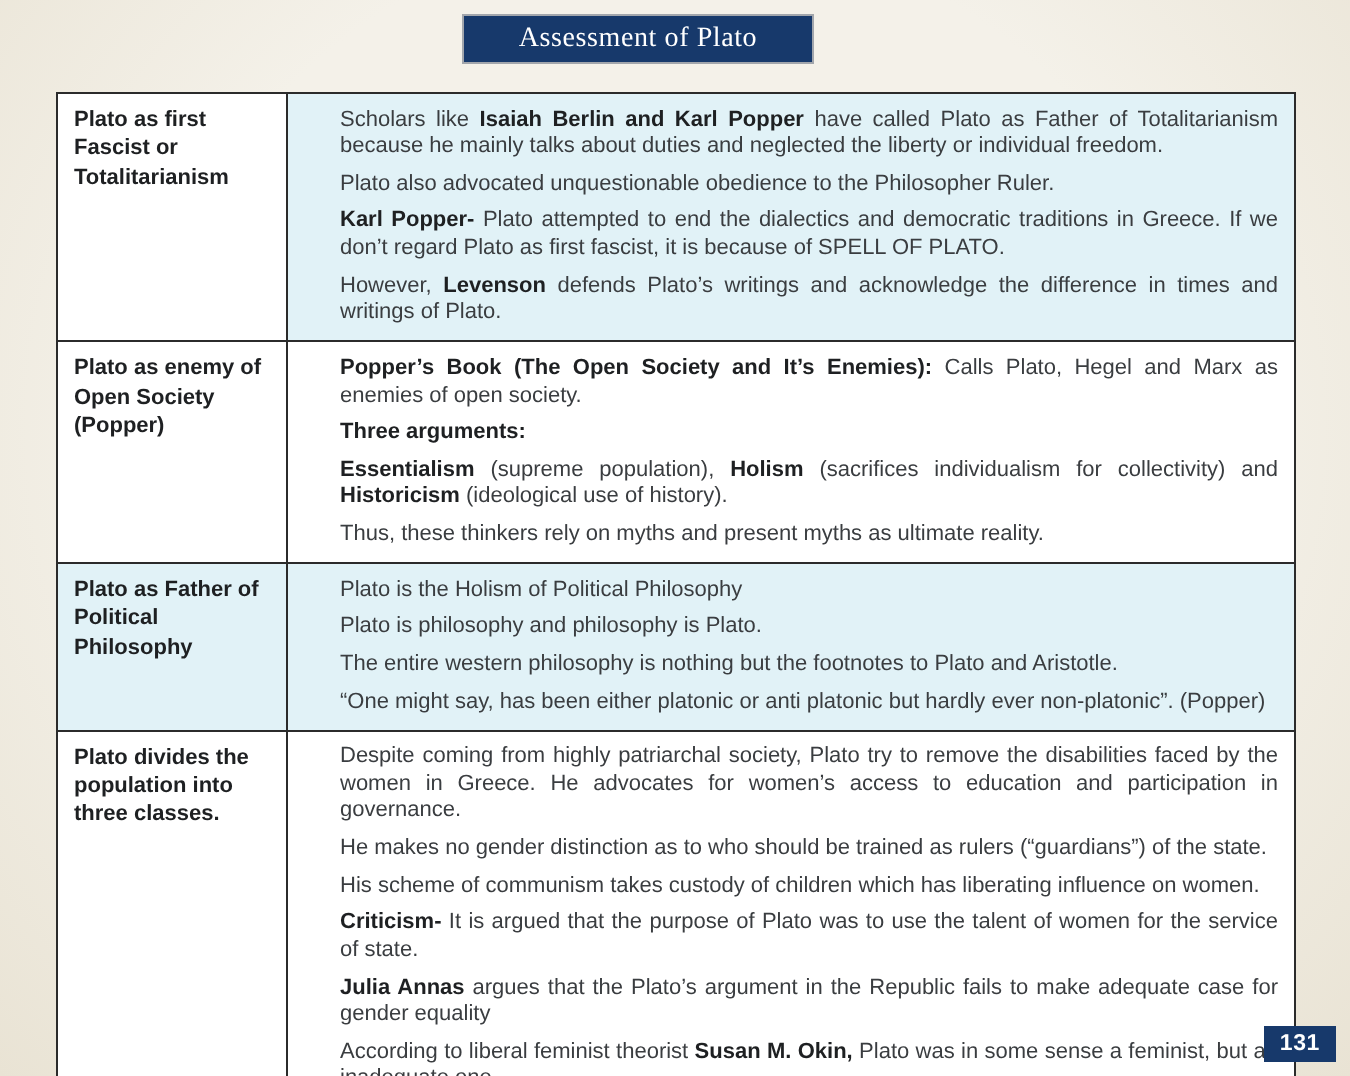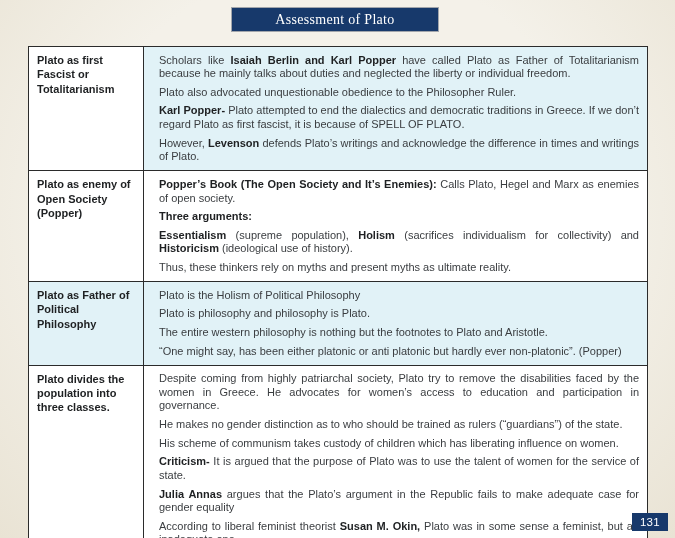--- a/index.html
+++ b/index.html
@@ -4,21 +4,21 @@
 <style>
   html, body { margin: 0; padding: 0; }
   body {
     width: 675px; height: 538px;
     position: relative; overflow: hidden;
     background: radial-gradient(ellipse at 50% 40%, var(--paper) 55%, var(--paper-edge) 100%);
     font-family: "Liberation Sans", sans-serif;
   }
   .title-box {
     position: absolute; left: 232px; top: 8px;
-    width: 206px; height: 23px;
+    width: 174px; height: 23px;
     background: var(--navy);
     color: #ffffff;
     font-family: "Liberation Serif", serif;
     font-size: 14px; letter-spacing: 0.3px;
     display: flex; align-items: center; justify-content: center;
     box-shadow: 0 0 0 1px rgba(10,25,60,0.35);
   }
   table.assessment-table {
     position: absolute; left: 28px; top: 46px;
     width: 620px;
@@ -34,38 +34,38 @@
     vertical-align: top;
     padding: 6px 6px 6px 8px;
     font-size: 11px; font-weight: 700;
     line-height: 1.3;
     color: var(--bold-text);
     background: #ffffff;
     margin-left: 37px;
   }
   .body-cell {
     vertical-align: top;
-    padding: 4px 8px 4px 15px;
+    padding: 4px 8px 4px 26px;
     font-size: 11px;
     color: var(--text);
     background: #ffffff;
   }
   .body-cell p {
     margin: 0; padding: 2.5px 0;
     line-height: 1.24;
     text-align: justify;
   }
   .body-cell .bold { font-weight: 700; color: var(--bold-text); }
   .body-cell .italic { }
   .shaded { background: var(--stripe) !important; }
   .page-num {
     position: absolute; right: 7px; bottom: 7px;
     background: var(--navy);
     color: #ffffff;
-    font-size: 11.5px; font-weight: 400;
+    font-size: 11.5px; font-weight: 700;
     padding: 3px 8px;
     letter-spacing: 0.3px;
   }
 </style>
 </head>
 <body>
 
 <div class="title-box">
   <span>Assessment of Plato</span>
 </div>

